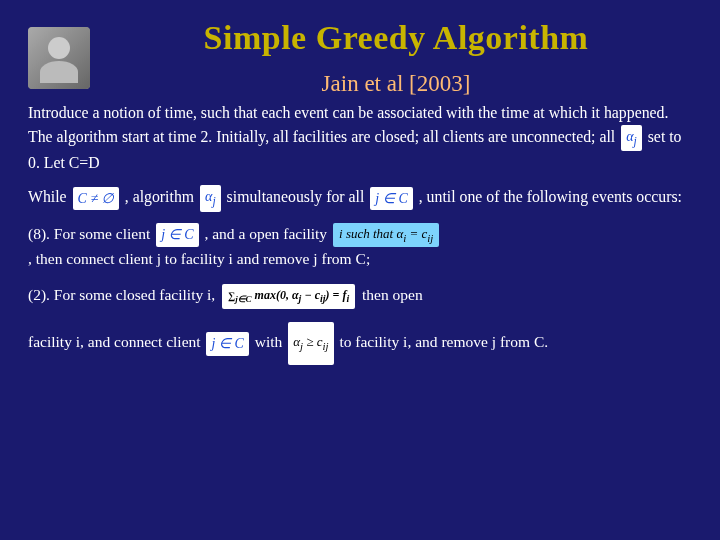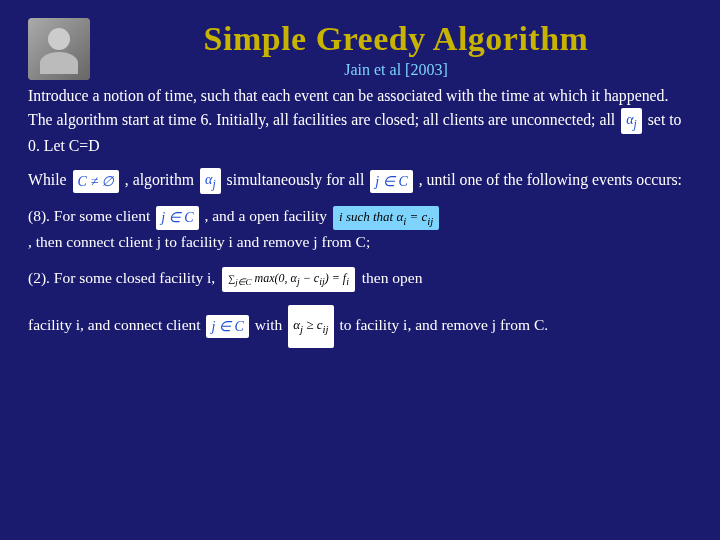--- a/index.html
+++ b/index.html
@@ -79,23 +79,23 @@
 
     .title {
       font-size: 34px;
       font-weight: bold;
       color: #c8b400;
       line-height: 1.15;
       letter-spacing: 0.5px;
     }
 
     .subtitle {
-      font-size: 16px;
-      color: #7dd3fc;
-      margin-top: 2px;
+      font-size: 23px;
+      color: #fdba74;
+      margin-top: 14px;
     }
 
     .stanford-logo {
       width: 62px;
       height: 62px;
       flex-shrink: 0;
       margin-left: 10px;
       display: flex;
       align-items: center;
       justify-content: center;
@@ -159,20 +159,21 @@
       display: inline-block;
       background: #fff;
       color: #000;
       padding: 2px 6px;
       border-radius: 2px;
       font-size: 12px;
       vertical-align: middle;
       margin: 7px 3px;
       font-style: italic;
       white-space: nowrap;
+      font-weight: bold;
     }
 
     .alpha-box {
       display: inline-block;
       background: #fff;
       color: #000;
       padding: 10px 5px;
       border-radius: 2px;
       font-size: 13px;
       vertical-align: middle;
@@ -195,21 +196,21 @@
     <div class="title-block">
       <div class="title">Simple Greedy Algorithm</div>
       <div class="subtitle">Jain et al [2003]</div>
     </div>
 
   </div>
 
   <div class="content">
 
     <div class="intro-text">
-      <span>Introduce a notion of time, such that each event can be associated with the time at which it happened. The algorithm start at time 6. Initially, all facilities are closed; all clients are unconnected;  all</span>
+      <span>Introduce a notion of time, such that each event can be associated with the time at which it happened. The algorithm start at time 2. Initially, all facilities are closed; all clients are unconnected;  all</span>
       <span class="inline-box"><em>α</em><sub>j</sub></span>
       <span>set to 0. Let C=D</span>
     </div>
 
     <div class="while-section">
       <span>While</span>
       <span class="inline-box"><em>C</em> ≠ ∅</span>
       <span>, algorithm</span>
       <span class="inline-box"><em>α<sub>j</sub></em></span>
       <span>simultaneously for all</span>

